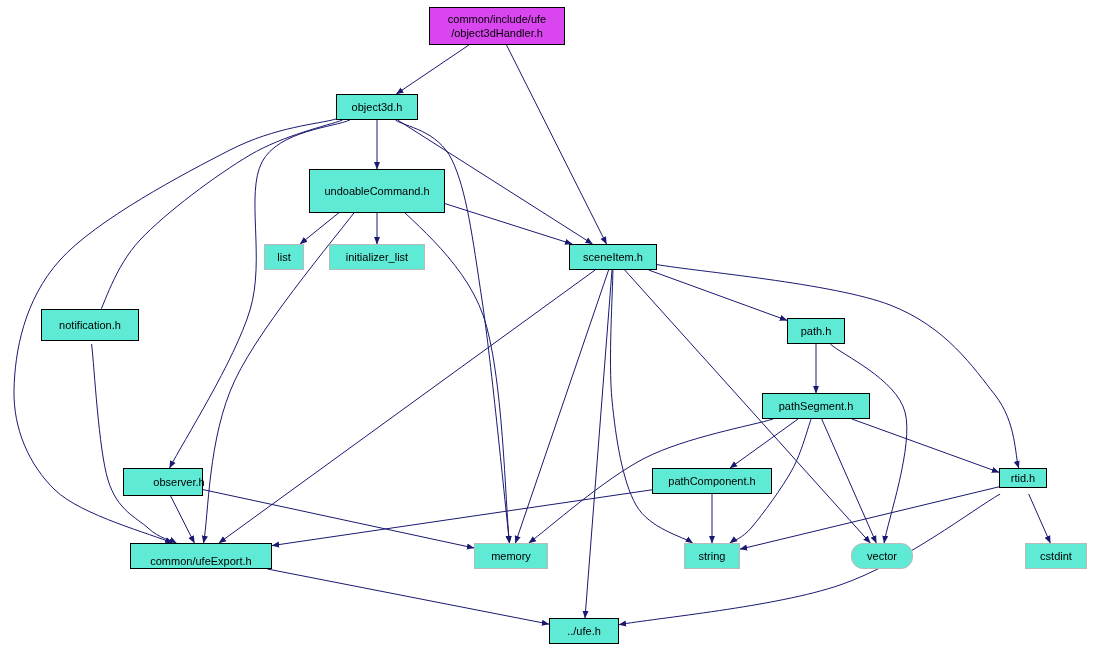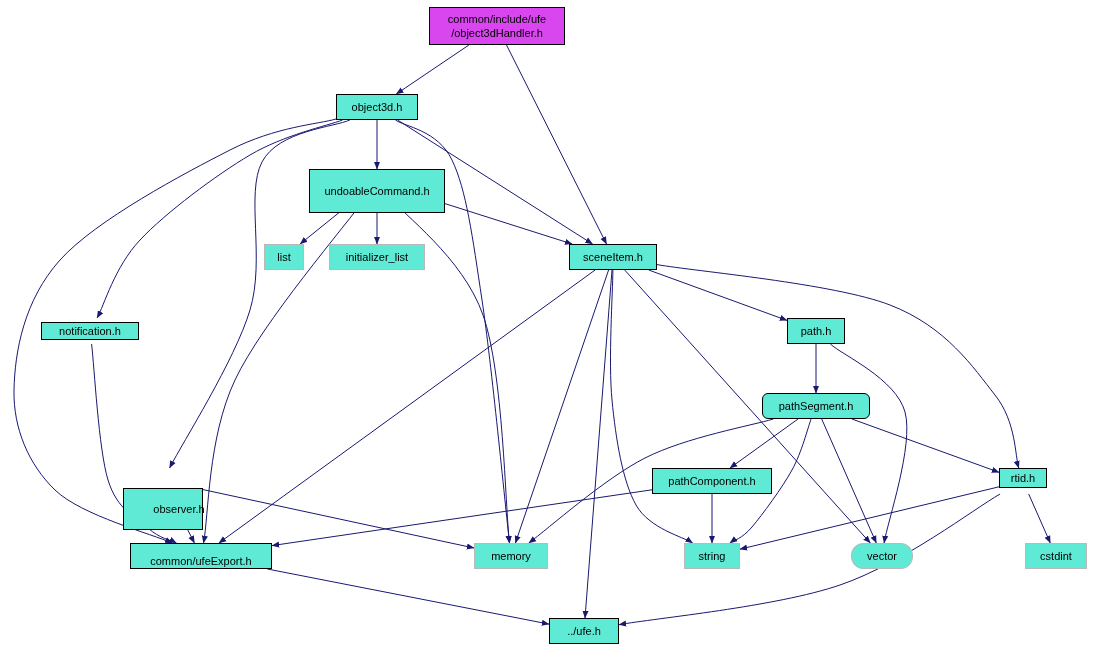--- a/index.html
+++ b/index.html
@@ -95,30 +95,30 @@
       </div>
       <div class="node external" style="left: 264px; top: 244px; width: 40px; height: 26px;">
         <span>list</span>
       </div>
       <div class="node external" style="left: 329px; top: 244px; width: 96px; height: 26px;">
         <span>initializer_list</span>
       </div>
       <div class="node internal" style="left: 569px; top: 244px; width: 88px; height: 26px;">
         <span>sceneItem.h</span>
       </div>
-      <div class="node internal" style="left: 41px; top: 322px; width: 98px; height: 18px;">
+      <div class="node internal" style="left: 41px; top: 309px; width: 98px; height: 32px;">
         <span>notification.h</span>
       </div>
       <div class="node internal" style="left: 787px; top: 318px; width: 58px; height: 26px;">
         <span>path.h</span>
       </div>
-      <div class="node internal" style="left: 762px; top: 393px; width: 108px; height: 26px; border-radius: 6px;">
+      <div class="node internal" style="left: 762px; top: 393px; width: 108px; height: 26px;">
         <span>pathSegment.h</span>
       </div>
-      <div class="node internal" style="left: 123px; top: 488px; width: 80px; height: 42px; padding-left: 36px;">
+      <div class="node internal" style="left: 123px; top: 468px; width: 80px; height: 28px; padding-left: 36px;">
         <span>observer.h</span>
       </div>
       <div class="node internal" style="left: 652px; top: 468px; width: 120px; height: 26px;">
         <span>pathComponent.h</span>
       </div>
       <div class="node internal" style="left: 999px; top: 468px; width: 48px; height: 20px;">
         <span>rtid.h</span>
       </div>
       <div class="node internal" style="left: 130px; top: 543px; width: 142px; height: 26px; justify-content: flex-end;">
         <span>common/ufeExport.h</span>

